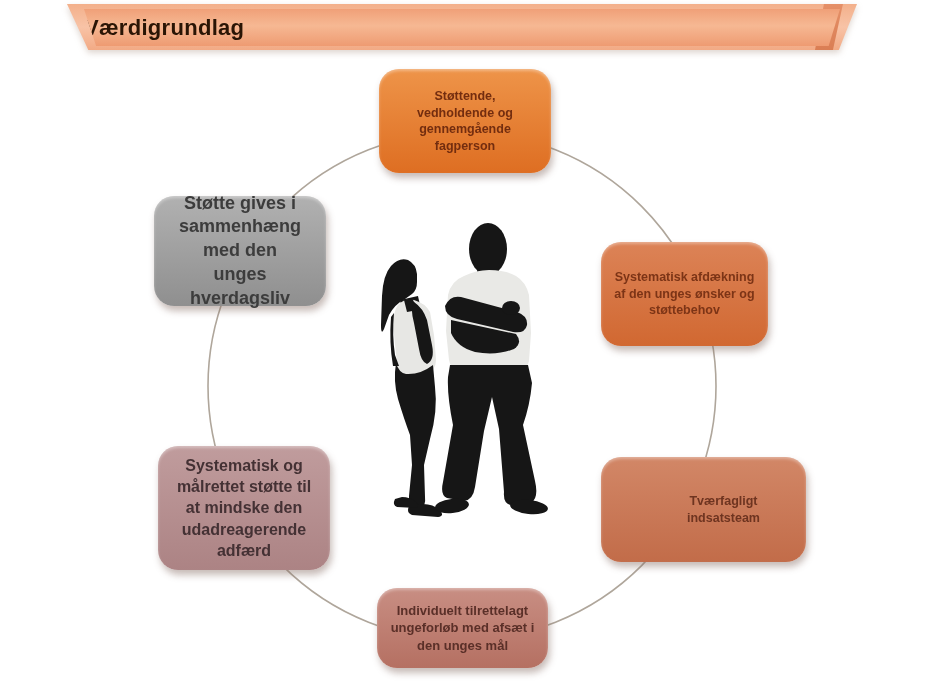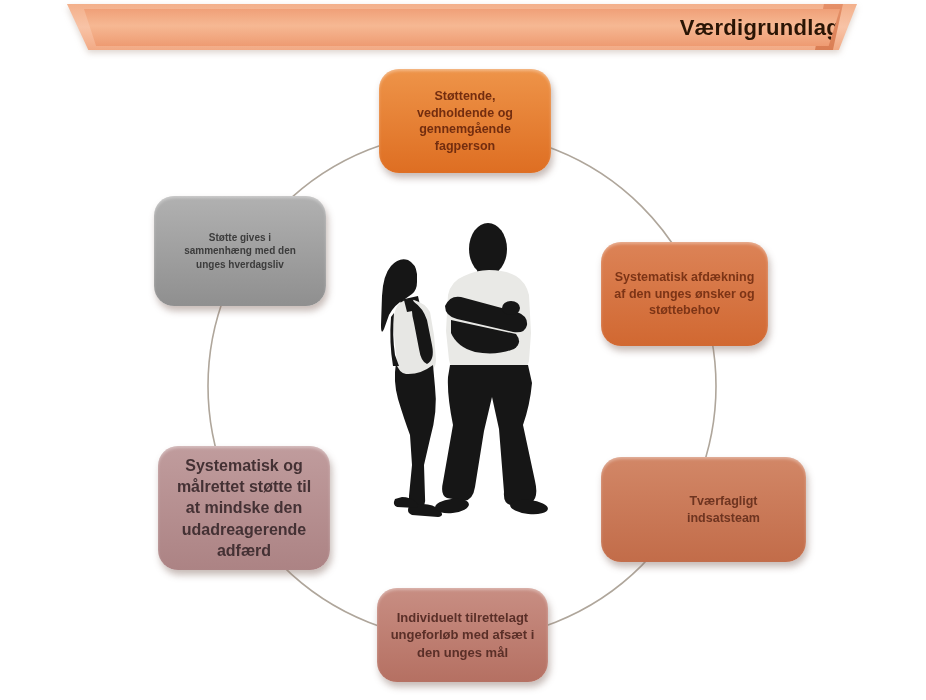--- a/index.html
+++ b/index.html
@@ -12,41 +12,41 @@
           filter:drop-shadow(0 3px 3px rgba(150,120,100,0.30));}
   .banner-outer{position:absolute;inset:0;
     clip-path:polygon(0 0,100% 0,97.7% 100%,2.7% 100%);
     background:linear-gradient(180deg,#F3B08B 0%,#F8C3A6 50%,#F2AA85 100%);}
   .banner-fold{position:absolute;right:14px;top:0;width:28px;height:100%;
     clip-path:polygon(32% 0,100% 0,64% 100%,0 100%);
     background:linear-gradient(180deg,#E59068,#DA7E54);}
   .banner-face{position:absolute;left:17px;right:17px;top:5px;bottom:4px;
     clip-path:polygon(0 0,100% 0,98.5% 100%,1.6% 100%);
     background:linear-gradient(180deg,#F0A078 0%,#F6B893 45%,#EE9B72 100%);
-    display:flex;align-items:center;justify-content:flex-end;}
+    display:flex;align-items:center;justify-content:flex-start;}
   .banner-text{font-size:22px;font-weight:bold;color:#2A1505;letter-spacing:.3px;}
   
   .circle-svg{position:absolute;left:0;top:0;z-index:1;pointer-events:none;}
   
   .node{position:absolute;z-index:2;border-radius:20px;
     display:flex;align-items:center;justify-content:center;text-align:center;
     box-shadow:2px 5px 7px rgba(130,105,95,0.45), inset 0 2px 3px rgba(255,255,255,0.35);
     font-weight:bold;line-height:1.32;}
   .node-text{white-space:pre-line;padding:4px 10px;}
   .node-top        {left:379px;top:69px;width:172px;height:104px;font-size:12.5px;
                     background:linear-gradient(180deg,#EE9449,#DE6E22);color:#732D0F;}
   .node-right-upper{left:601px;top:198px;width:167px;height:104px;font-size:12.5px;
                     background:linear-gradient(180deg,#DC8357,#D16831);color:#7C3416;margin-top:44px;}
   .node-right-lower{left:601px;top:457px;width:165px;height:105px;font-size:12.5px;
                     background:linear-gradient(180deg,#D28767,#C26C49);color:#6E3420;padding-left:40px;}
-  .node-bottom     {left:377px;top:588px;width:171px;height:94px;font-size:13px;
+  .node-bottom     {left:377px;top:588px;width:171px;height:80px;font-size:13px;
                     background:linear-gradient(180deg,#C88E83,#B57062);color:#5A2F28;}
   .node-left-lower {left:158px;top:446px;width:172px;height:124px;font-size:16px;
                     background:linear-gradient(180deg,#C09C9D,#AC8384);color:#443134;}
-  .node-left-upper {left:154px;top:196px;width:172px;height:110px;font-size:10px;
+  .node-left-upper {left:154px;top:196px;width:172px;height:110px;font-size:18px;
                     background:linear-gradient(180deg,#B1B1B1,#8F8F8F);color:#3C3C3C;}
   
   .people-svg{position:absolute;left:348px;top:213px;z-index:2;filter:blur(.3px);}
 </style>
 </head>
 <body>
 
 <div class="stage">
 
   <svg class="circle-svg" width="926" height="700" viewBox="0 0 926 700">

